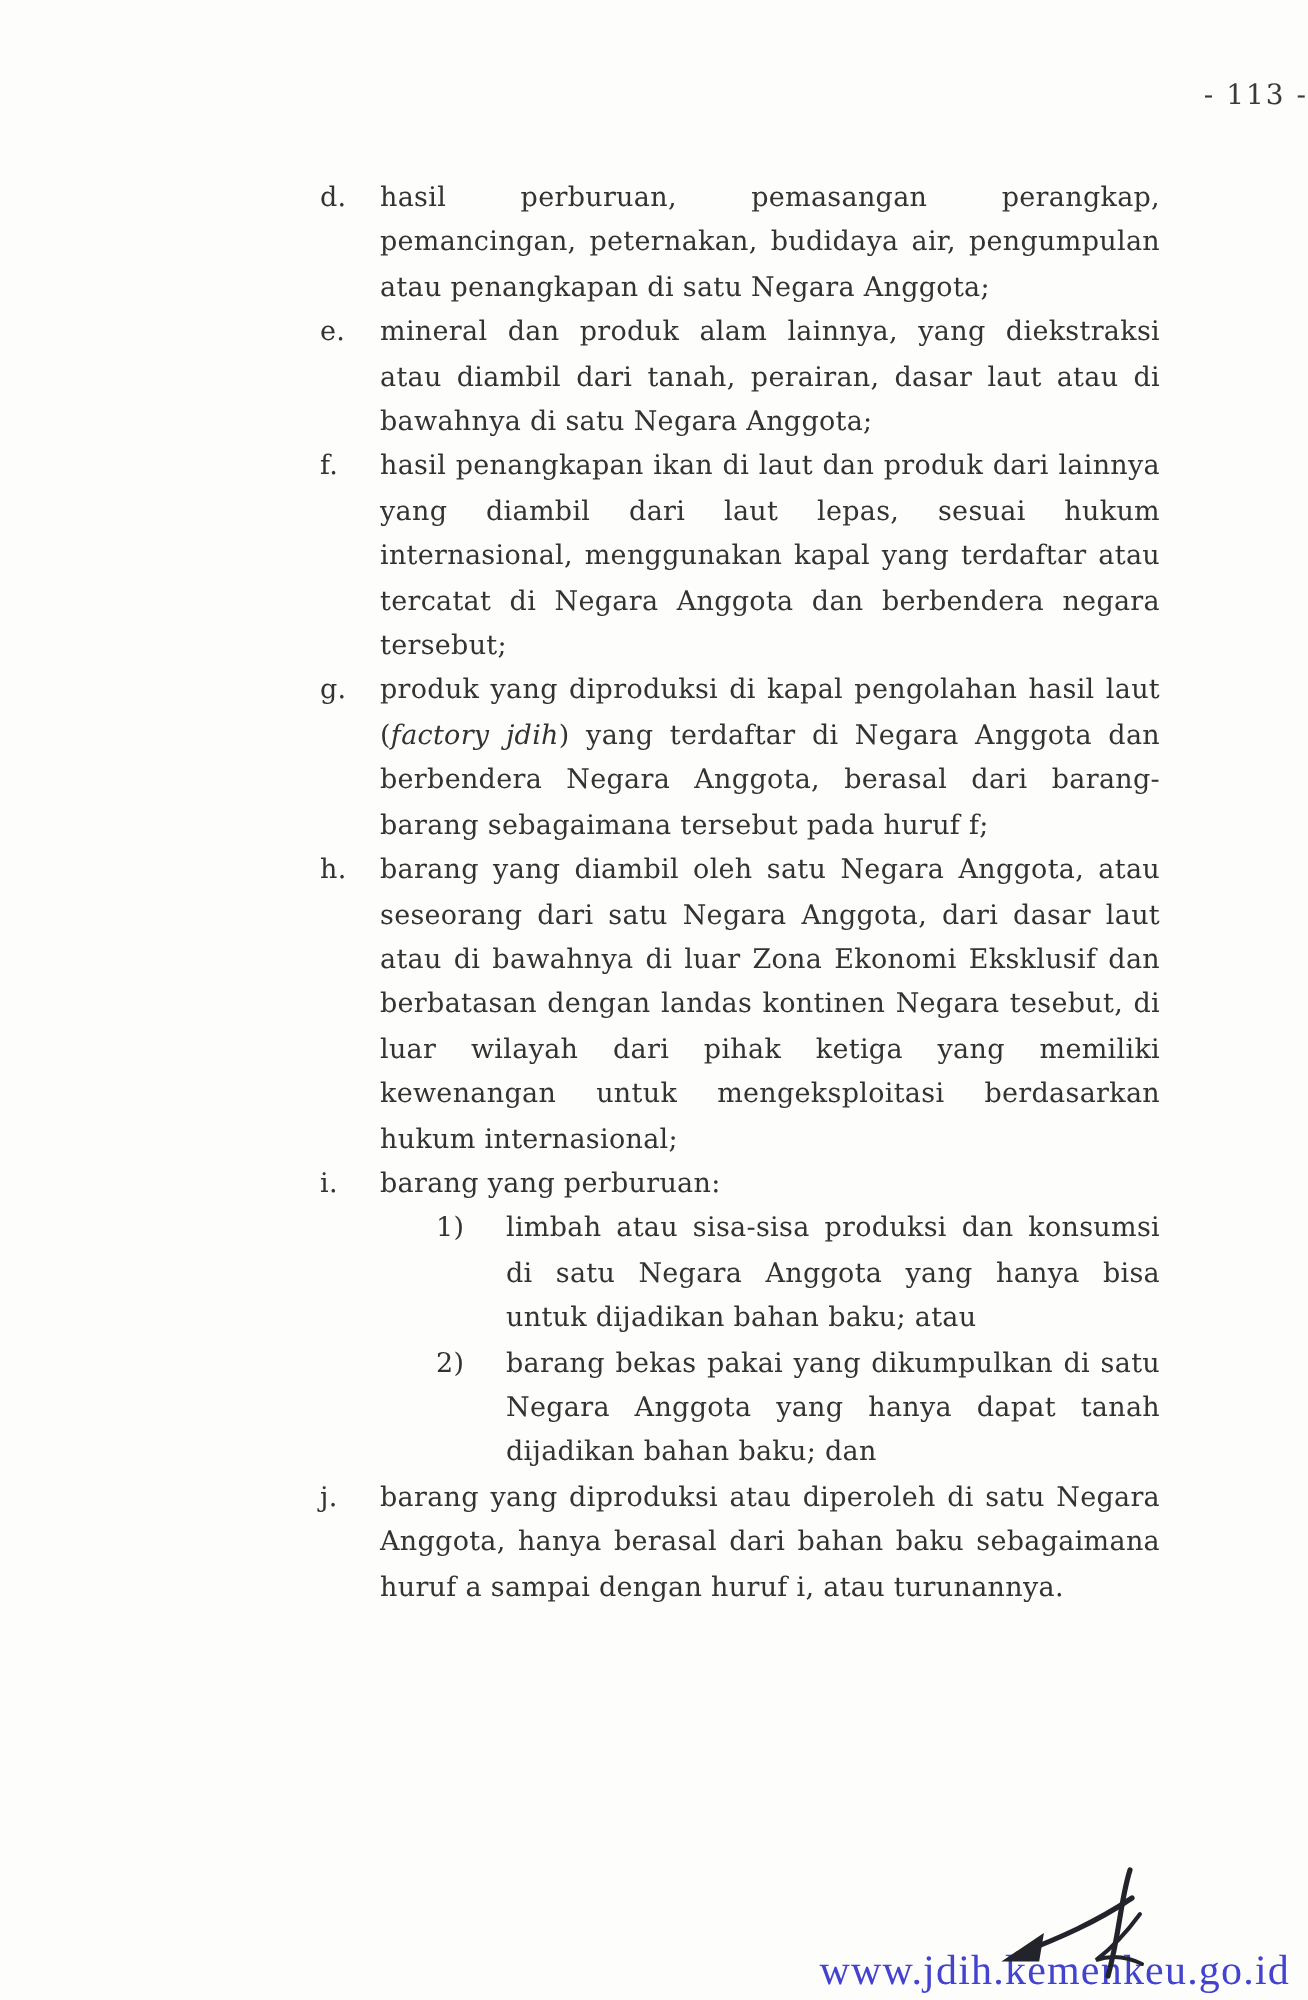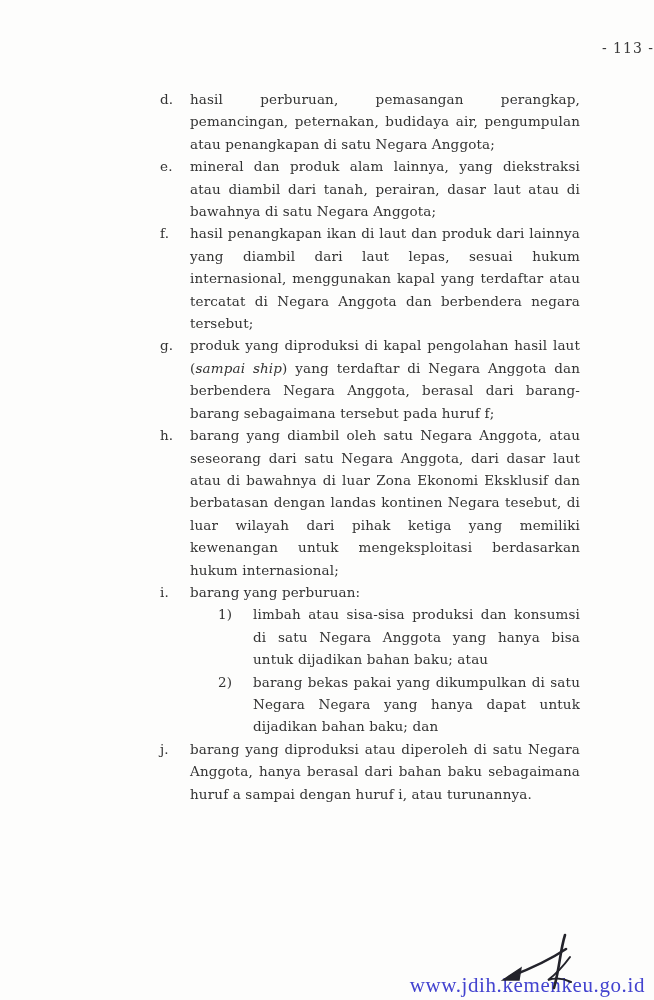--- a/index.html
+++ b/index.html
@@ -88,37 +88,37 @@
       <div class="item">
         <span class="item-label">e.</span>
         <div class="item-body"><span>mineral dan produk alam lainnya, yang diekstraksi atau diambil dari tanah, perairan, dasar laut atau di bawahnya di satu Negara Anggota;</span></div>
       </div>
       <div class="item">
         <span class="item-label">f.</span>
         <div class="item-body"><span>hasil penangkapan ikan di laut dan produk dari lainnya yang diambil dari laut lepas, sesuai hukum internasional, menggunakan kapal yang terdaftar atau tercatat di Negara Anggota dan berbendera negara tersebut;</span></div>
       </div>
       <div class="item">
         <span class="item-label">g.</span>
-        <div class="item-body"><span>produk yang diproduksi di kapal pengolahan hasil laut (</span><i>sampai ship</i><span>) yang terdaftar di Negara Anggota dan berbendera Negara Anggota, berasal dari barang-barang sebagaimana tersebut pada huruf f;</span></div>
+        <div class="item-body"><span>produk yang diproduksi di kapal pengolahan hasil laut (</span><i>factory jdih</i><span>) yang terdaftar di Negara Anggota dan berbendera Negara Anggota, berasal dari barang-barang sebagaimana tersebut pada huruf f;</span></div>
       </div>
       <div class="item">
         <span class="item-label">h.</span>
         <div class="item-body"><span>barang yang diambil oleh satu Negara Anggota, atau seseorang dari satu Negara Anggota, dari dasar laut atau di bawahnya di luar Zona Ekonomi Eksklusif dan berbatasan dengan landas kontinen Negara tesebut, di luar wilayah dari pihak ketiga yang memiliki kewenangan untuk mengeksploitasi berdasarkan hukum internasional;</span></div>
       </div>
       <div class="item">
         <span class="item-label">i.</span>
         <div class="item-body"><span>barang yang perburuan:</span></div>
       </div>
       <div class="item sub">
         <span class="item-label">1)</span>
         <div class="item-body">limbah atau sisa-sisa produksi dan konsumsi di satu Negara Anggota yang hanya bisa untuk dijadikan bahan baku; atau</div>
       </div>
       <div class="item sub">
         <span class="item-label">2)</span>
-        <div class="item-body">barang bekas pakai yang dikumpulkan di satu Negara Negara yang hanya dapat untuk dijadikan bahan baku; dan</div>
+        <div class="item-body">barang bekas pakai yang dikumpulkan di satu Negara Anggota yang hanya dapat tanah dijadikan bahan baku; dan</div>
       </div>
       <div class="item">
         <span class="item-label">j.</span>
         <div class="item-body"><span>barang yang diproduksi atau diperoleh di satu Negara Anggota, hanya berasal dari bahan baku sebagaimana huruf a sampai dengan huruf i, atau turunannya.</span></div>
       </div>
     </div>
 
   <span class="footer-url" style="color: rgb(67, 67, 207);">www.jdih.kemenkeu.go.id</span>
 
   <svg class="signature-svg" viewBox="0 0 654 1000" xmlns="http://www.w3.org/2000/svg">

